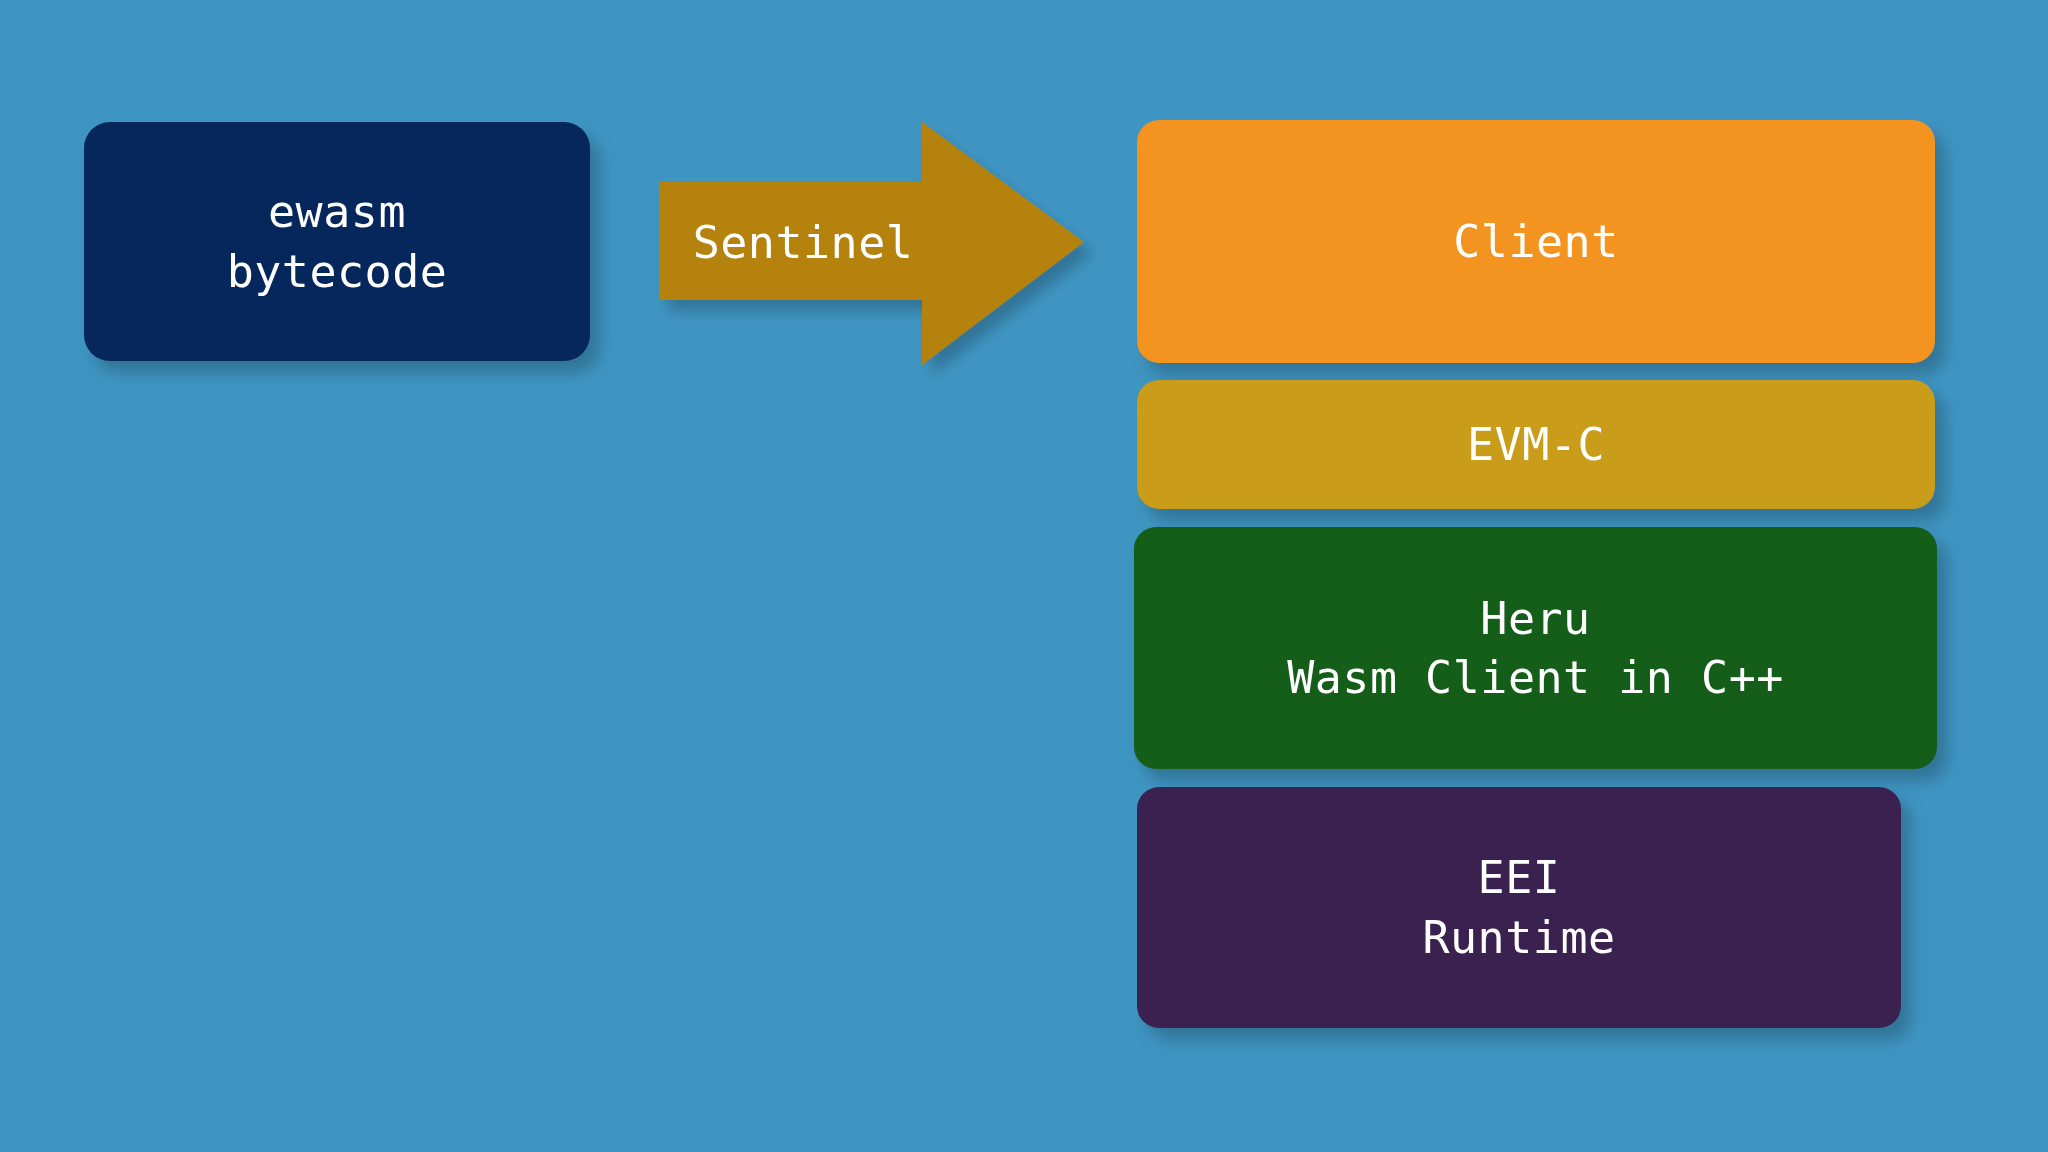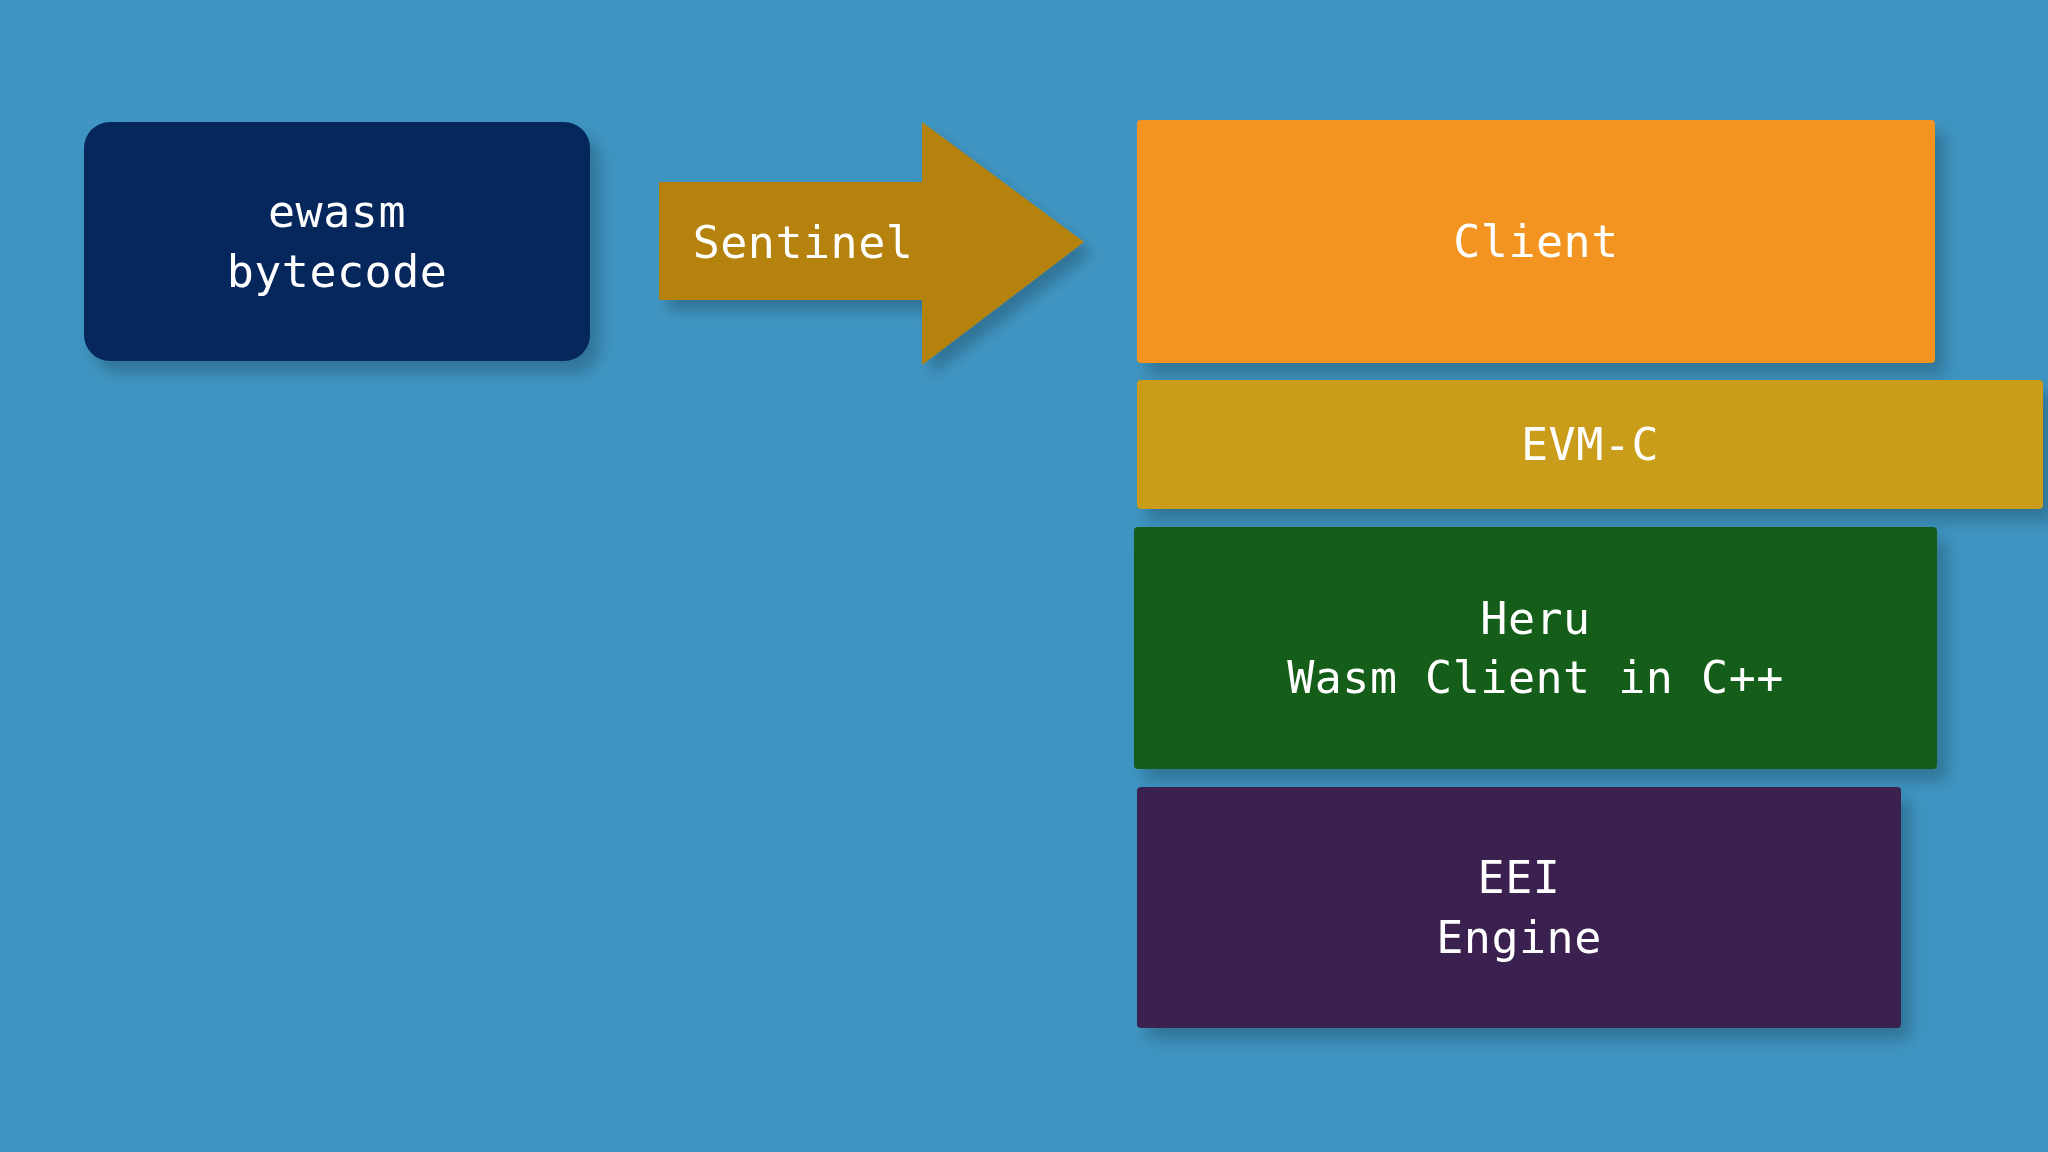--- a/index.html
+++ b/index.html
@@ -21,21 +21,21 @@
   
   .node {
     position: absolute;
     box-sizing: border-box;
     display: flex;
     flex-direction: column;
     align-items: center;
     justify-content: center;
     text-align: center;
     color: #ffffff;
-    border-radius: 4px;
+    border-radius: 22px;
     box-shadow: 10px 12px 16px rgba(0, 0, 0, 0.22);
     line-height: 1.32;
     letter-spacing: 0.5px;
     font-family: "DejaVu Sans Mono", "Liberation Mono", monospace;
   }
   .node .line {
     display: block;
     white-space: pre;
   }
 
@@ -55,21 +55,21 @@
     left: 1093px;
     top: 120px;
     width: 798px;
     height: 243px;
     background: #f2941f;
     font-size: 45px;
   }
   #node-evmc {
     left: 1093px;
     top: 380px;
-    width: 906px;
+    width: 798px;
     height: 129px;
     background: #c99c19;
     font-size: 45px;
   }
   #node-heru {
     left: 1090px;
     top: 527px;
     width: 803px;
     height: 242px;
     background: #145e19;
@@ -147,16 +147,16 @@
     <span class="line">EVM-C</span>
   </div>
 
   <div class="node" id="node-heru">
     <span class="line">Heru</span>
     <span class="line">Wasm Client in C++</span>
   </div>
 
   <div class="node" id="node-eei">
     <span class="line">EEI</span>
-    <span class="line">Engine</span>
+    <span class="line">Runtime</span>
   </div>
 
 </div>
 
 </body></html>

